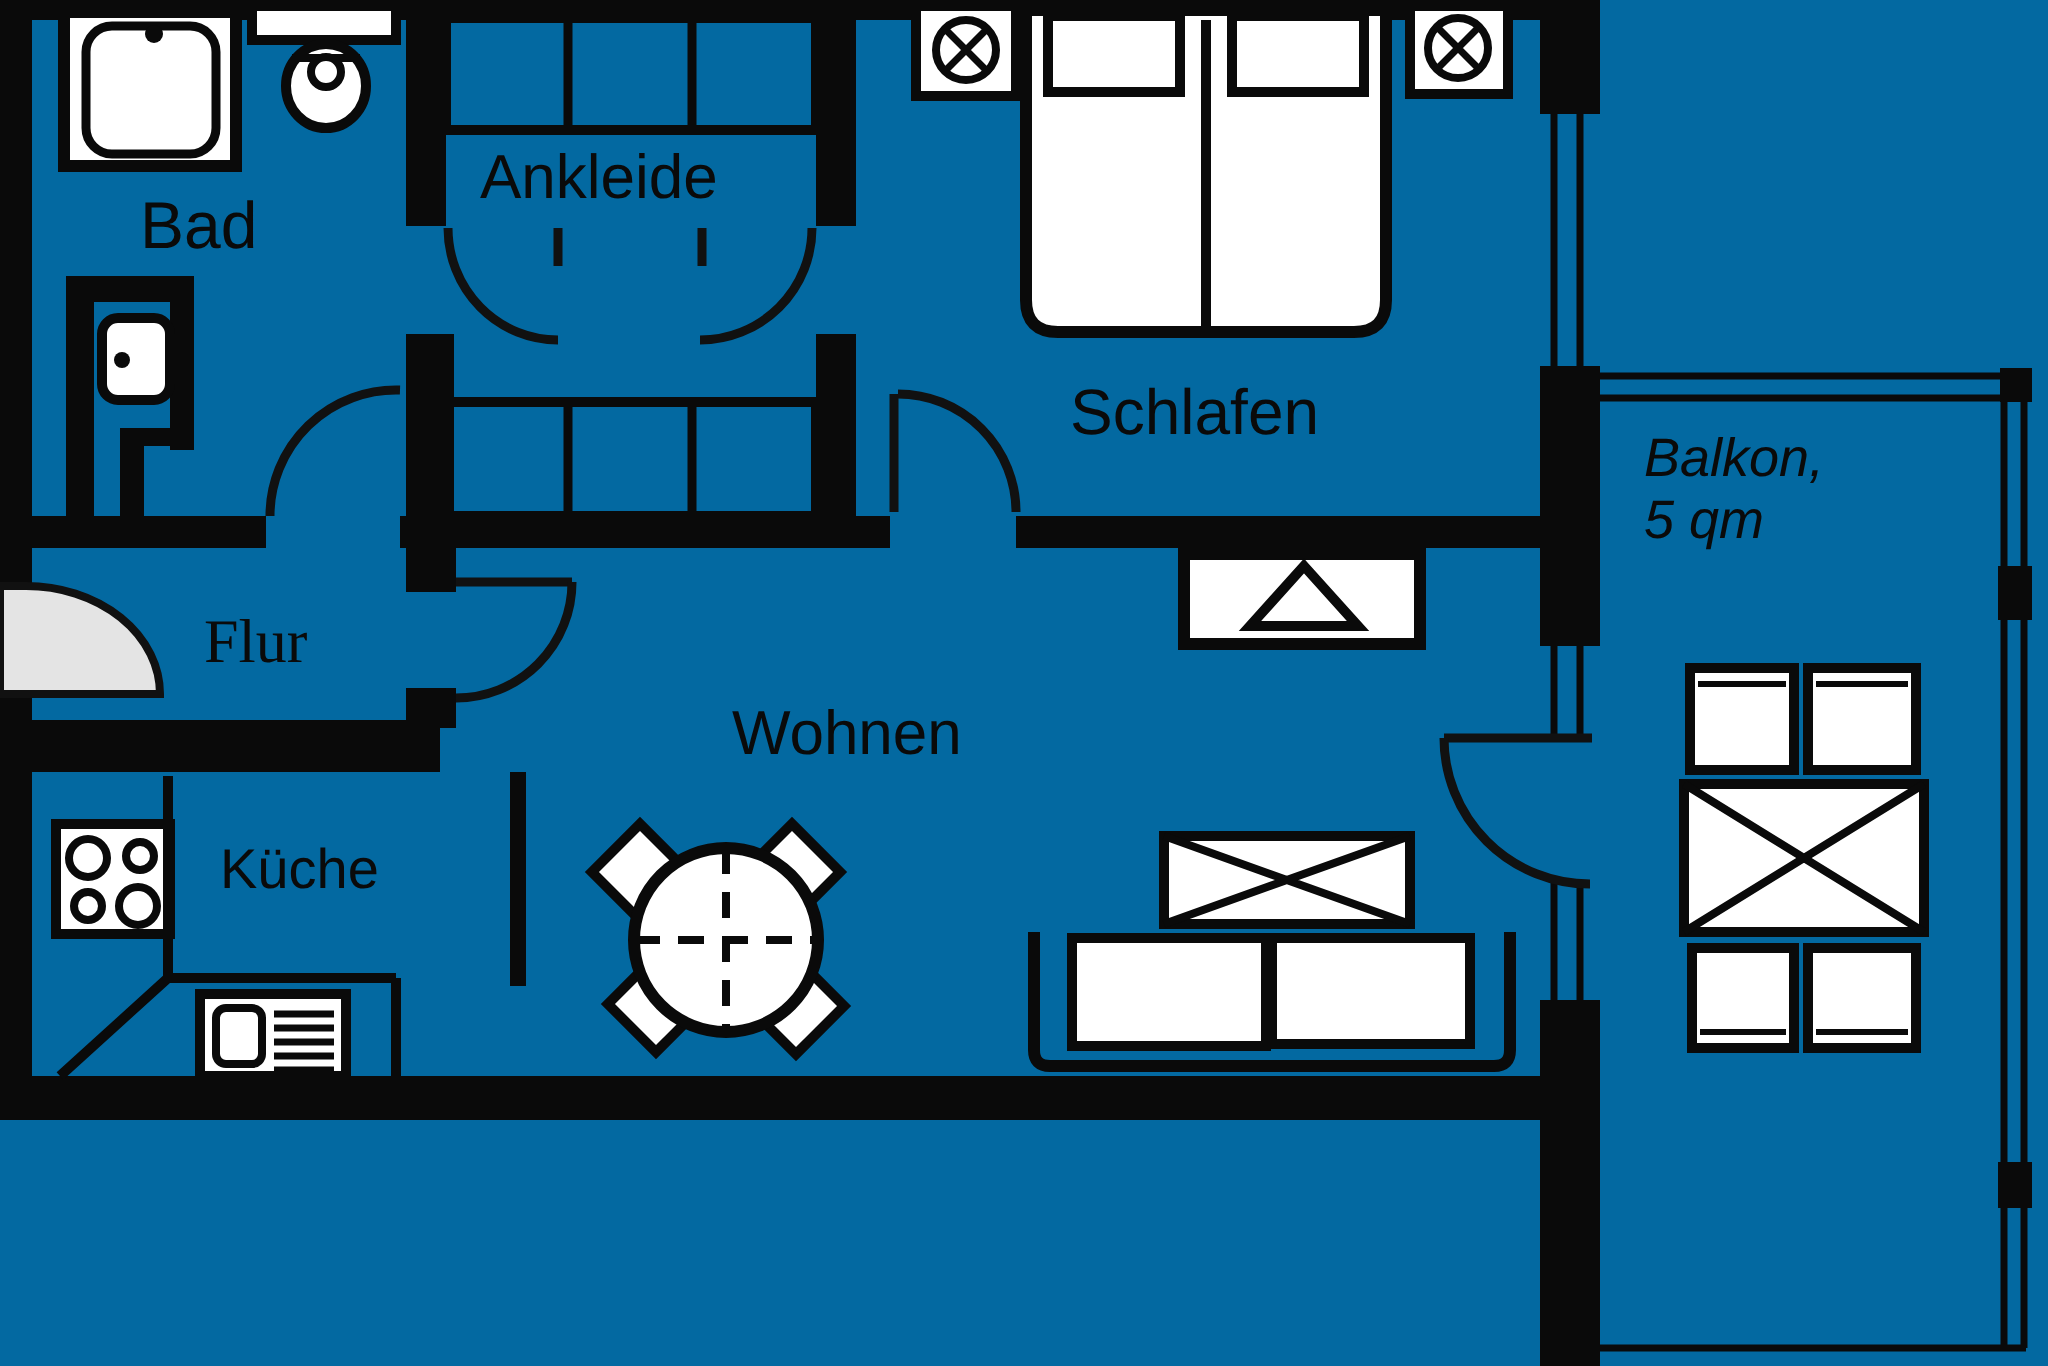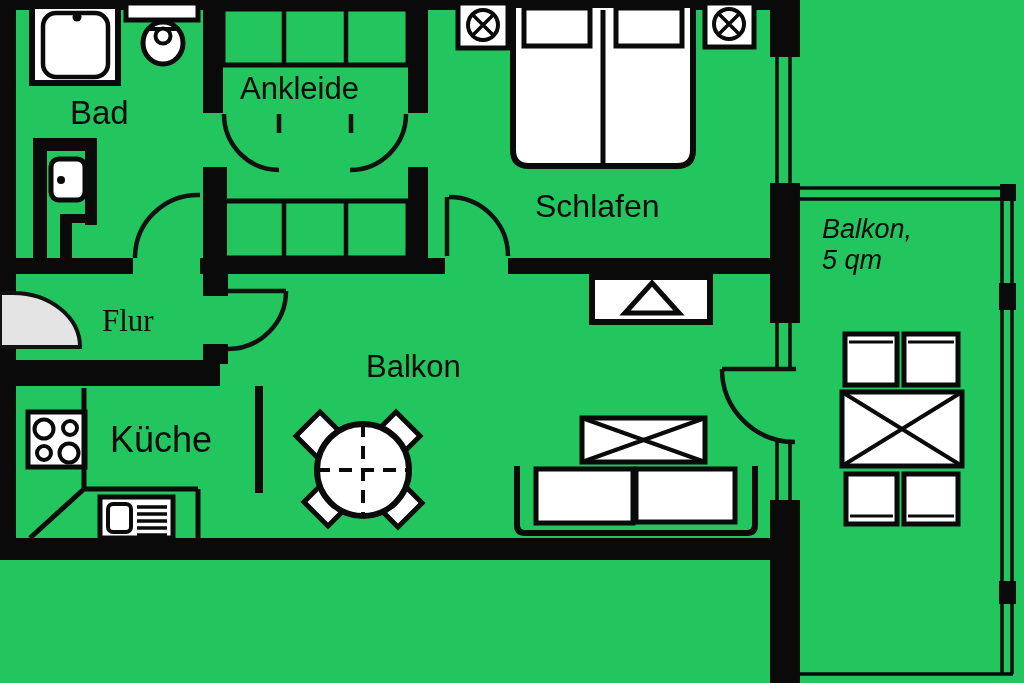--- a/index.html
+++ b/index.html
@@ -1,16 +1,16 @@
 <!DOCTYPE html>
 <html><head>
 <meta charset="utf-8">
 <style>
   html,body{margin:0;padding:0;background:#fff;}
-  #plan{position:relative;width:1024px;height:683px;background:#22c55e;overflow:hidden;
+  #plan{position:relative;width:1024px;height:683px;background:#0369a1;overflow:hidden;
         font-family:"Liberation Sans", sans-serif;}
   .room-label{position:absolute;color:#0a0a0a;white-space:nowrap;line-height:1.14;
               font-family:"Liberation Sans", sans-serif;}
   #plan svg{position:absolute;left:0;top:0;}
 </style>
 </head>
 <body>
 
 <div id="plan">
 
@@ -209,19 +209,19 @@
   <g stroke="#0a0a0a" fill="#fff">
     <rect x="842" y="392" width="120" height="74" stroke-width="5"></rect>
     <path d="M842,392 L962,466 M962,392 L842,466" stroke-width="4" fill="none"></path>
   </g>
 </svg>
 
   <div class="room-label" style="left:70px;top:94px;font-size:33px;">Bad</div>
   <div class="room-label" style="left:240px;top:71px;font-size:31px;">Ankleide</div>
   <div class="room-label" style="left:535px;top:188px;font-size:32px;">Schlafen</div>
   <div class="room-label" style="left:102px;top:303px;font-size:31px;font-family:Liberation Serif, serif;">Flur</div>
-  <div class="room-label" style="left:110px;top:419px;font-size:36px;">Küche</div>
-  <div class="room-label" style="left:366px;top:349px;font-size:31px;">Balkon</div>
+  <div class="room-label" style="left:110px;top:419px;font-size:28px;">Küche</div>
+  <div class="room-label" style="left:366px;top:349px;font-size:31px;">Wohnen</div>
   <div class="room-label" style="left:822px;top:214px;font-size:27px;font-style:italic;">
     <div>Balkon,</div>
     <div>5 qm</div>
   </div>
 </div>
 
 </body></html>

